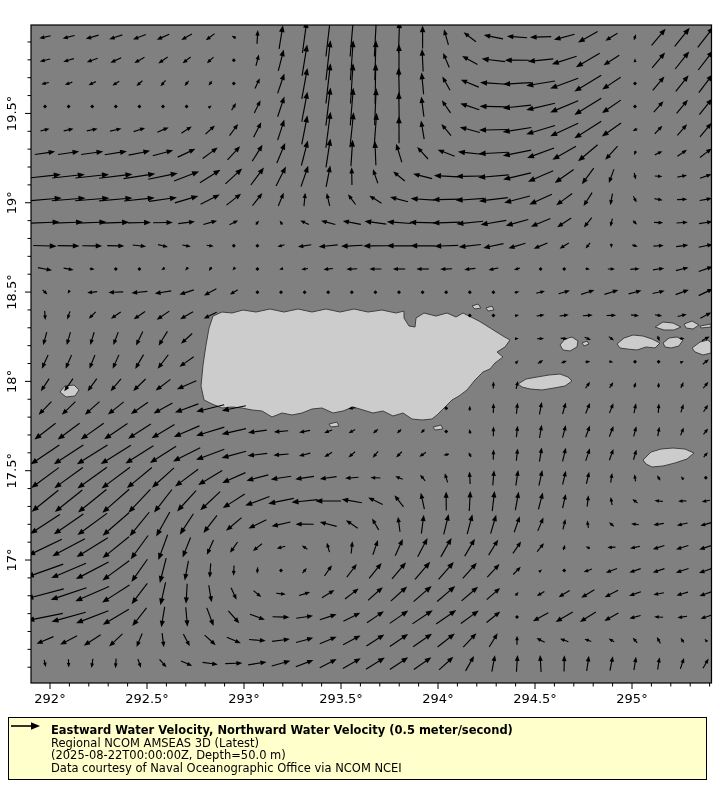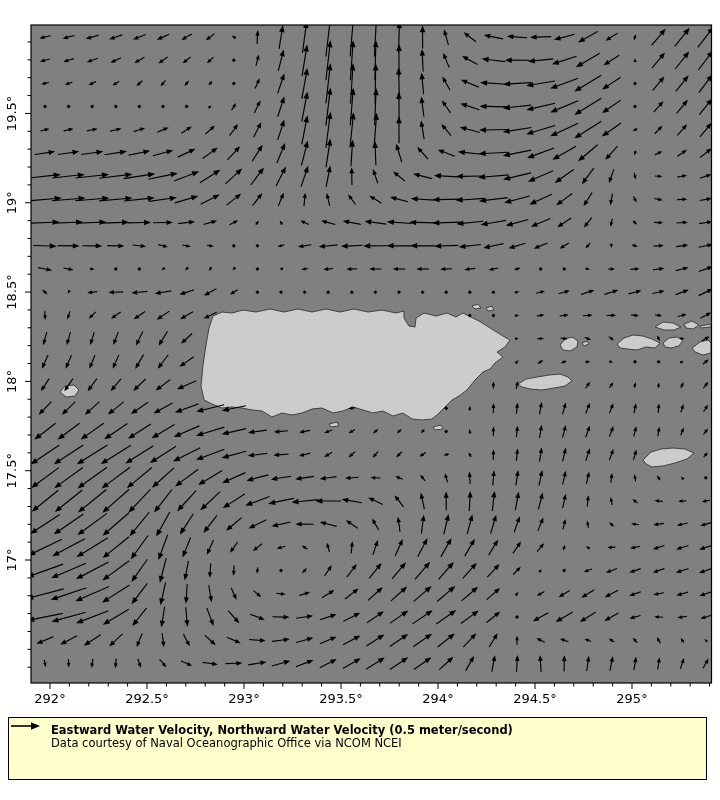--- a/index.html
+++ b/index.html
@@ -1600,16 +1600,18 @@
       </g>
     </svg>
 
   <div class="legend">
     <svg class="legend-arrow" width="34" height="16">
       <line x1="2" y1="8" x2="23" y2="8" stroke="#000" stroke-width="1.6"></line>
       <polygon points="22,4.2 31,8 22,11.8" fill="#000"></polygon>
     </svg>
     <div class="legend-text">
       <div class="t">Eastward Water Velocity, Northward Water Velocity (0.5 meter/second)</div>
+      <div>Regional NCOM AMSEAS 3D (Latest)</div>
+      <div>(2025-08-22T00:00:00Z, Depth=50.0 m)</div>
       <div>Data courtesy of Naval Oceanographic Office via NCOM NCEI</div>
     </div>
   </div>
 </div>
 
 </body></html>

